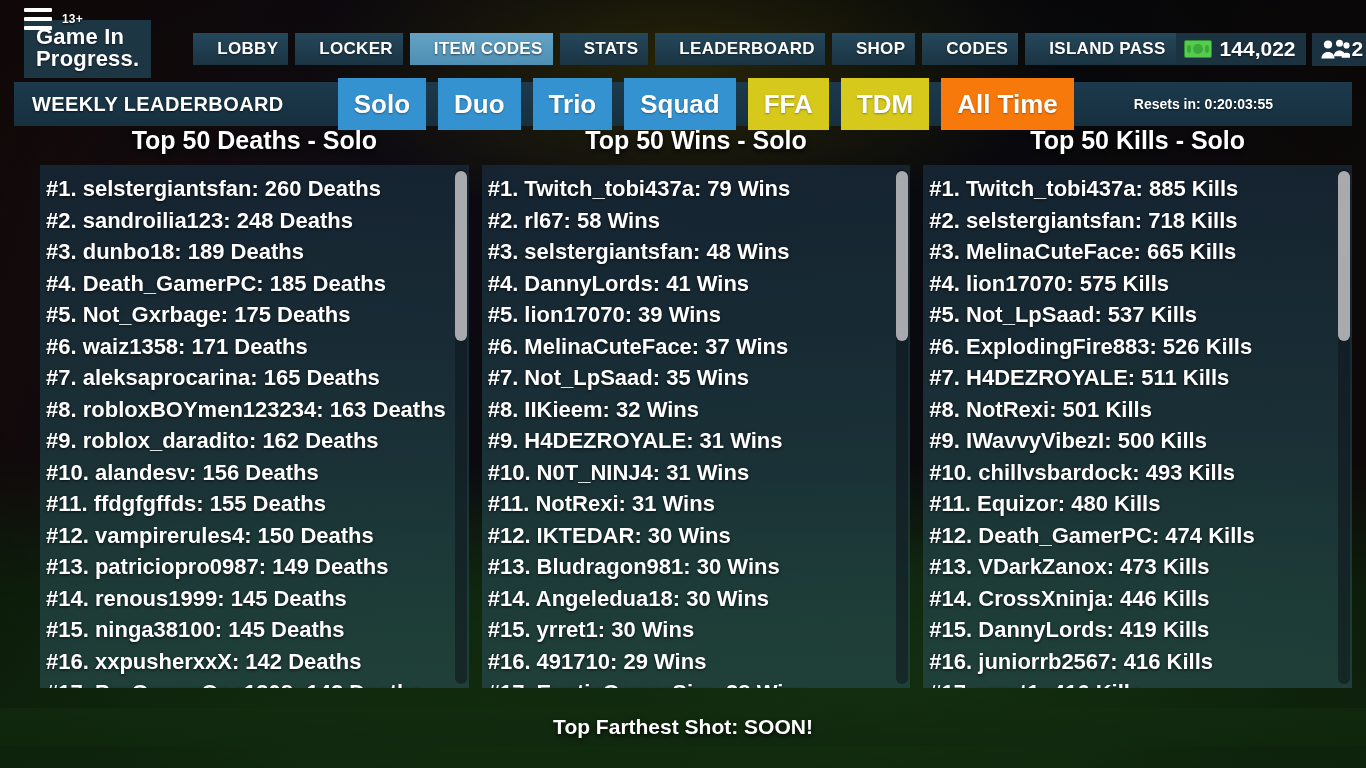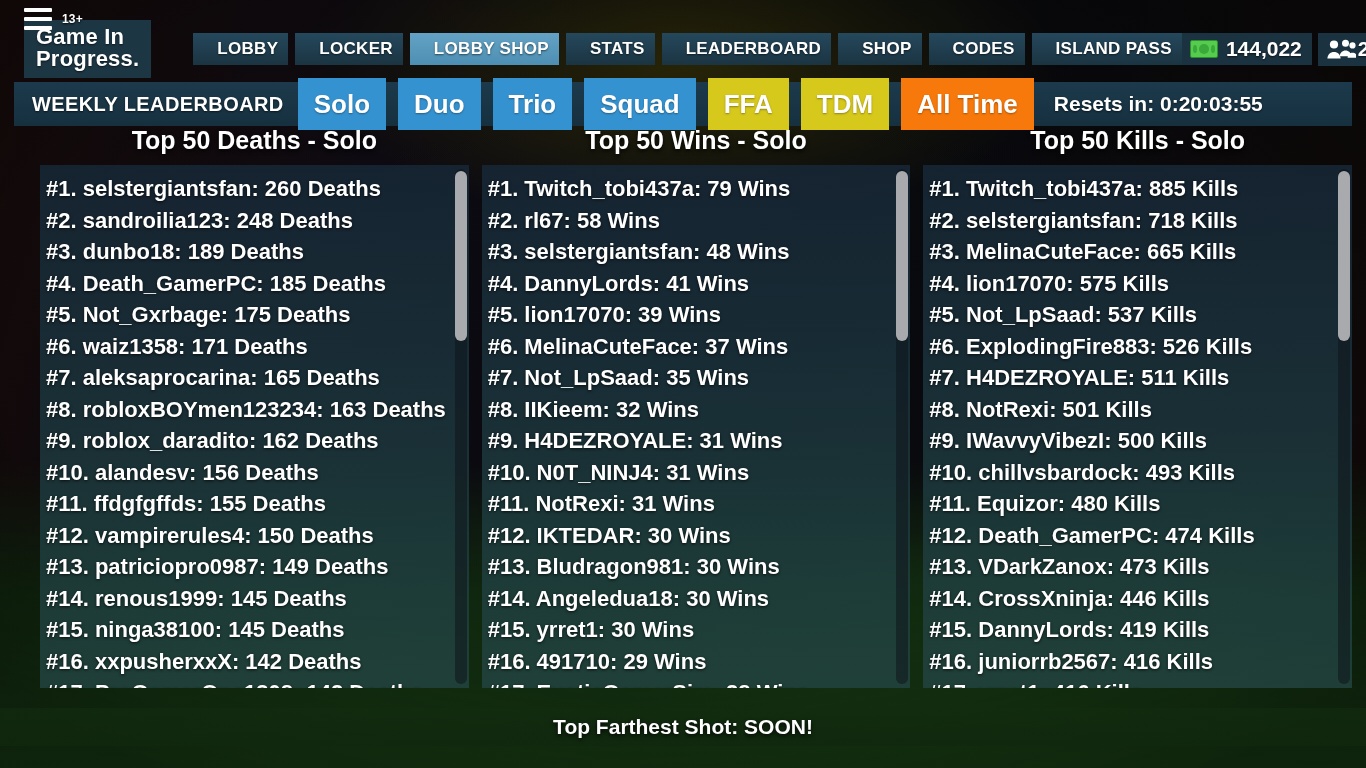--- a/index.html
+++ b/index.html
@@ -153,20 +153,21 @@
   #modebar {
     position: absolute;
     left: 14px; top: 82px;
     width: 1338px;
     height: 44px;
     background: linear-gradient(to bottom, #1c3a4c, #16303f);
     display: flex;
     align-items: center;
     padding: 0 6px;
     z-index: 20;
+    gap: 40px;
   }
   .mode-title {
     color: #ffffff;
     font-size: 20px;
     font-weight: bold;
     letter-spacing: 0.4px;
     padding: 0 14px 0 12px;
     text-shadow: 0 1px 2px rgba(0,0,0,0.6);
     white-space: nowrap;
   }
@@ -184,21 +185,21 @@
     line-height: 1;
     text-shadow: 0 1px 2px rgba(0,0,0,0.35);
     white-space: nowrap;
   }
   .mode-btn.blue   { background: #3592d0; }
   .mode-btn.yellow { background: #d7c81c; }
   .mode-btn.orange { background: #f7790b; }
 
   .resets {
     color: #ffffff;
-    font-size: 21px;
+    font-size: 14px;
     font-weight: bold;
     margin-left: 8px;
     white-space: nowrap;
     text-shadow: 0 1px 2px rgba(0,0,0,0.6);
   }
 
   
   #boards {
     position: absolute;
     left: 0; top: 120px;
@@ -295,21 +296,21 @@
     </div>
     <div class="age-badge">13+</div>
   </div>
 
   <div id="topbar">
     <div class="status-chip">Game In Progress.</div>
 
     <div class="nav-group" id="nav-group">
         <div class="nav-btn">LOBBY</div>
         <div class="nav-btn">LOCKER</div>
-        <div class="nav-btn active">LOBBY SHOP</div>
+        <div class="nav-btn active">ITEM CODES</div>
         <div class="nav-btn">STATS</div>
         <div class="nav-btn">LEADERBOARD</div>
         <div class="nav-btn">SHOP</div>
         <div class="nav-btn">CODES</div>
         <div class="nav-btn">ISLAND PASS</div>
       </div>
 
     <div class="meter-group">
       <div class="meter">
         <span class="cash-icon"></span>

